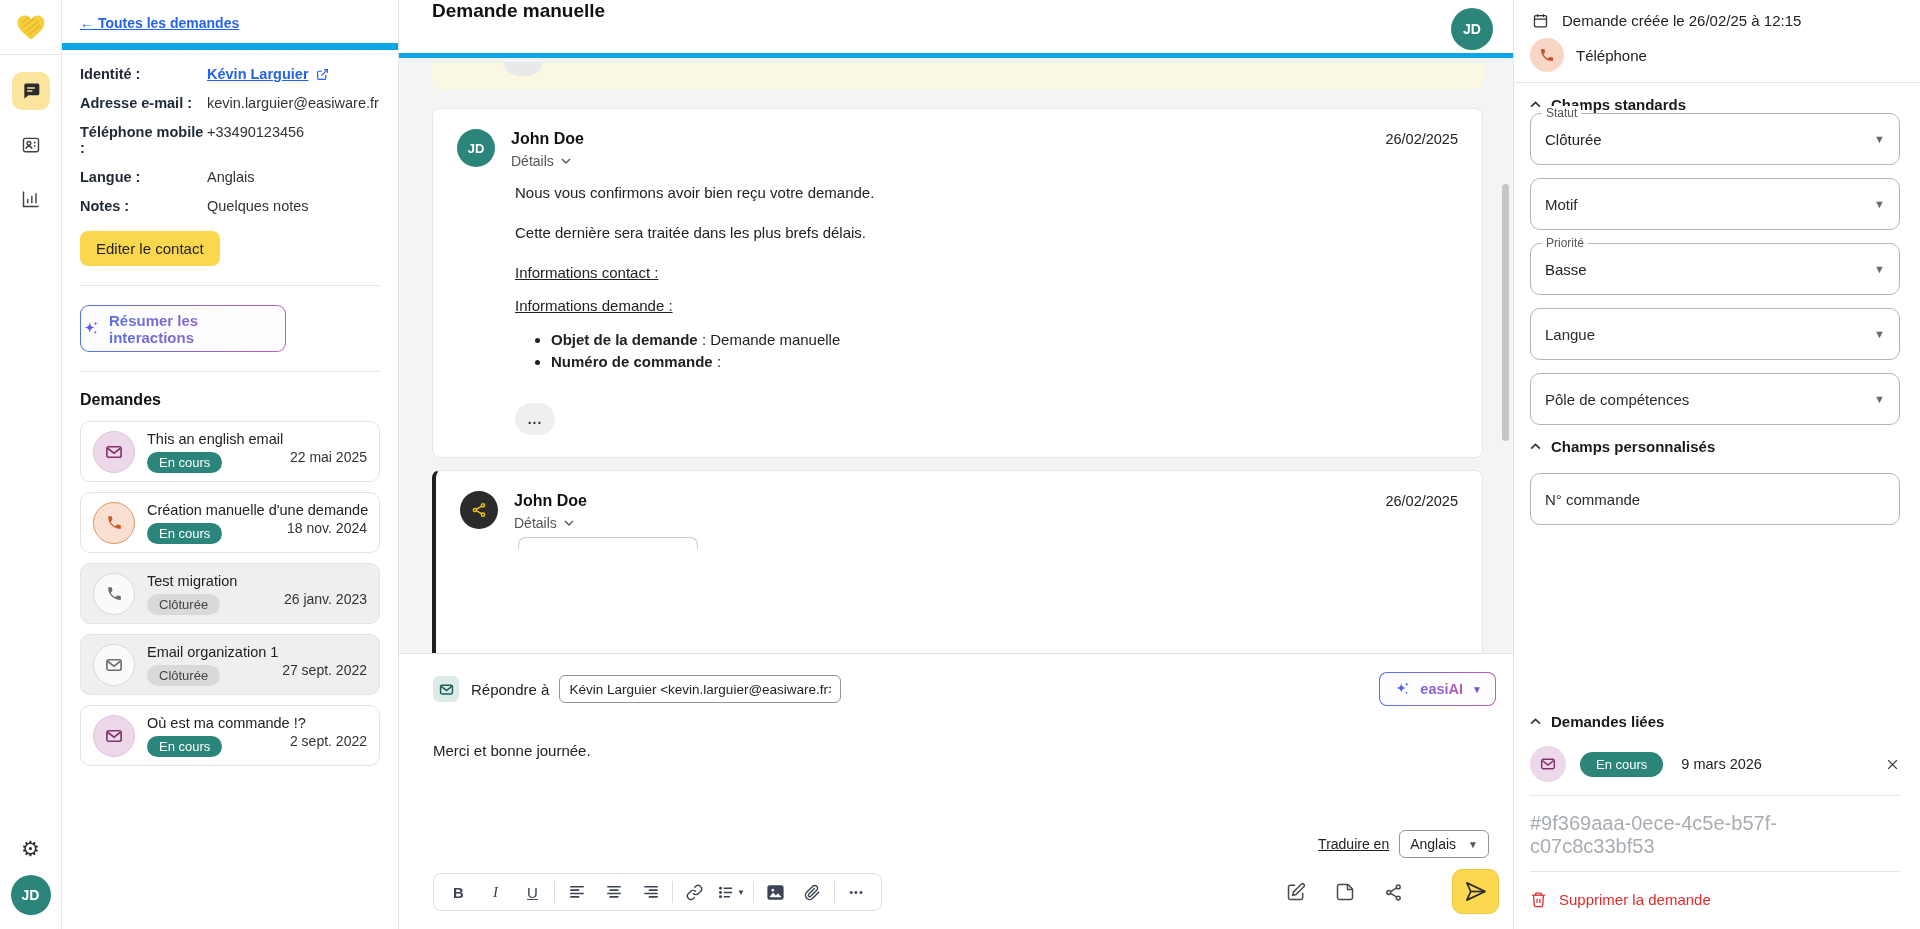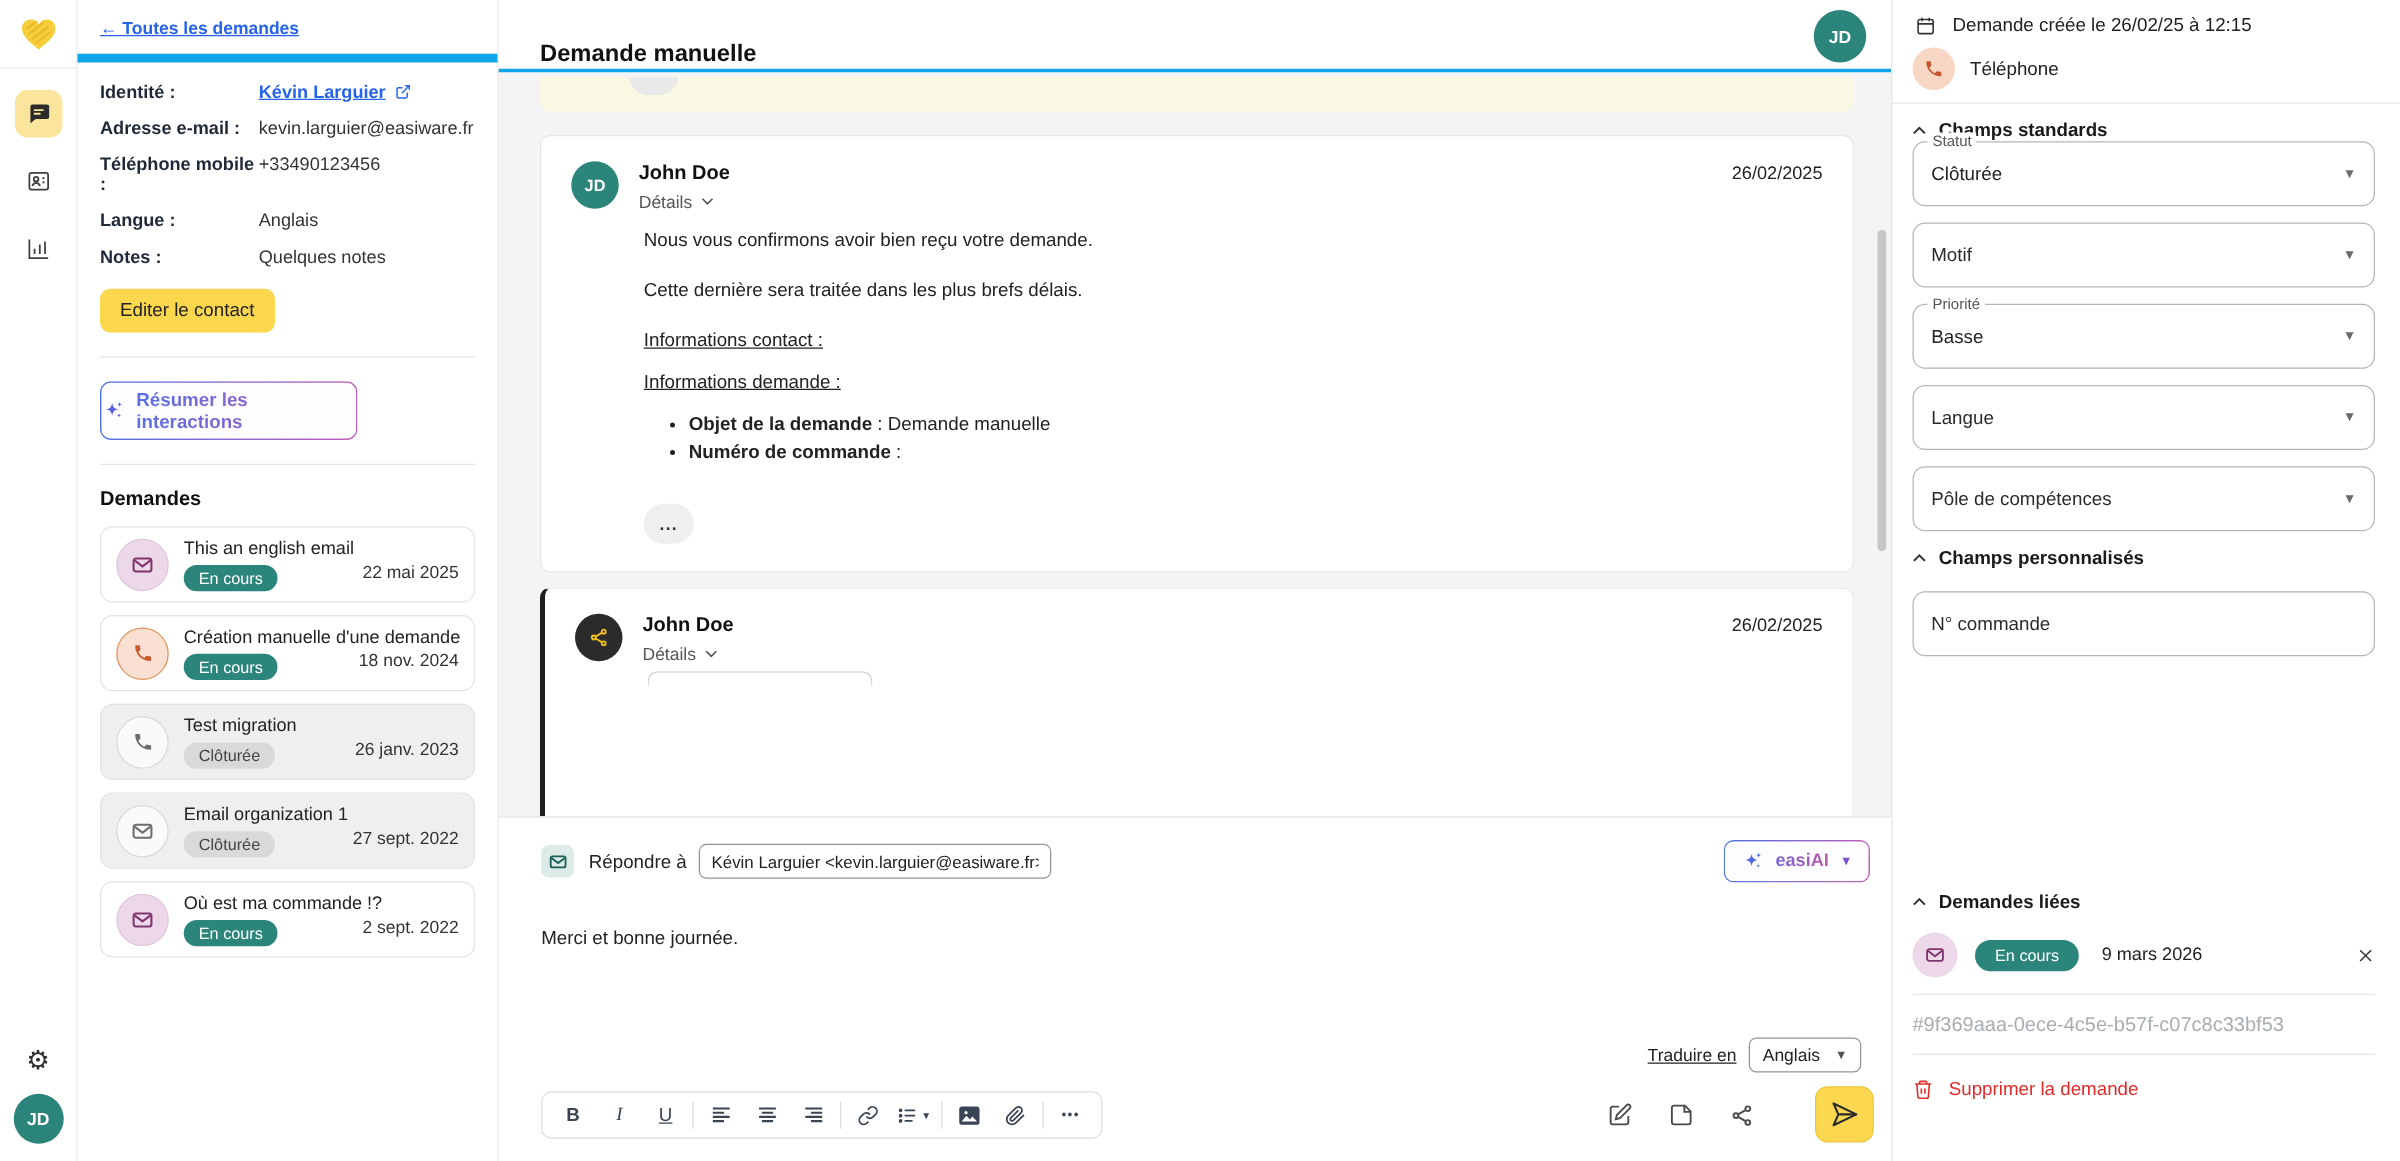--- a/index.html
+++ b/index.html
@@ -41,21 +41,21 @@
   .req-avatar.gray { background:#fafafa; border-color:#d9d9d9; color:#6e6e6e; }
   .req-main { flex:1; min-width:0; }
   .req-title { font-size:14.5px; color:#222; white-space:nowrap; overflow:hidden; }
   .badge { display:inline-block; border-radius:999px; padding:3px 12px; font-size:13px; margin-top:5px; }
   .badge.teal { background:#2B857B; color:#fff; }
   .badge.gray { background:#d9d9d9; color:#454545; }
   .req-date { font-size:14px; color:#333; align-self:flex-end; padding-bottom:8px; white-space:nowrap; }
 
   
   .main-col { flex:1; display:flex; flex-direction:column; min-width:0; background:#fff; }
-  .main-header { height:58px; border-bottom:3px solid #0ea5e9; display:flex; align-items:flex-end; padding:0 20px 0 33px; position:relative; flex:none; }
+  .main-header { height:58px; border-bottom:5px solid #0ea5e9; display:flex; align-items:flex-start; padding:0 20px 0 33px; position:relative; flex:none; }
   .main-title { font-size:19px; font-weight:bold; color:#111; }
   .header-avatar { position:absolute; right:20px; top:8px; width:42px; height:42px; border-radius:50%; background:#2B857B; color:#fff; font-weight:bold; font-size:14px; display:flex; align-items:center; justify-content:center; cursor:pointer; }
   .thread { flex:1; background:#f4f4f4; padding:4px 30px 0 33px; overflow:hidden; position:relative; }
   .note-strip { height:28px; background:#FAF7E3; border-radius:0 0 10px 10px; position:relative; overflow:hidden; }
   .note-strip .pill-frag { position:absolute; left:71px; top:-18px; width:40px; height:32px; border-radius:16px; background:#e9e9e9; }
   .msg-card { background:#fff; border:1px solid #e7e7e7; border-radius:8px; margin-top:18px; padding:20px 24px 22px; position:relative; }
   .msg-card.internal { border-left:4px solid #1f1f1f; margin-top:12px; height:200px; }
   .msg-head { display:flex; gap:16px; align-items:flex-start; }
   .msg-avatar { width:38px; height:38px; border-radius:50%; flex:none; display:flex; align-items:center; justify-content:center; background:#2B857B; color:#fff; font-weight:bold; font-size:13px; }
   .msg-avatar.dark { background:#2b2b2b; color:#F2C21D; }
@@ -107,21 +107,21 @@
   .sel .ph { font-size:15px; color:#2b2b2b; }
   .sel .arrow { margin-left:auto; color:#6b6b6b; font-size:11px; }
   .sel.input-field { cursor:text; }
   .custom-wrap { margin-top:16px; }
   .linked-block { position:absolute; top:713px; left:16px; right:20px; }
   .linked-row { display:flex; align-items:center; gap:14px; margin-top:16px; }
   .linked-avatar { width:36px; height:36px; border-radius:50%; background:#EDD8E9; color:#81356F; display:flex; align-items:center; justify-content:center; }
   .linked-date { font-size:14.5px; color:#222; margin-left:4px; }
   .linked-close { margin-left:auto; cursor:pointer; }
   .thin-divider { border-bottom:1px solid #e5e5e5; margin-top:13px; }
-  .req-id { margin-top:16px; font-size:16px; color:#a8adb3; }
+  .req-id { margin-top:16px; font-size:20px; color:#a8adb3; }
   .delete-row { display:flex; align-items:center; gap:12px; margin-top:19px; color:#E02B2B; font-size:15px; cursor:pointer; }
 </style>
 </head>
 <body>
 
 <nav class="rail">
   <span class="rail-logo">
     <svg viewBox="0 0 24 22">
         <path d="M12 19.5C7 15.5 2.5 12 2.5 7.5 2.5 4.4 5 2.5 7.5 2.5c1.8 0 3.4 1 4.5 2.6C13.1 3.5 14.7 2.5 16.5 2.5 19 2.5 21.5 4.4 21.5 7.5c0 4.5-4.5 8-9.5 12z" fill="#F6CE3C"></path>
         <path d="M5 8l6-4.5M6 11l8.5-6.5M8 14l9.5-7.5M10.5 16l8-6.5" stroke="#E9B826" stroke-width="1.1" fill="none"></path>

